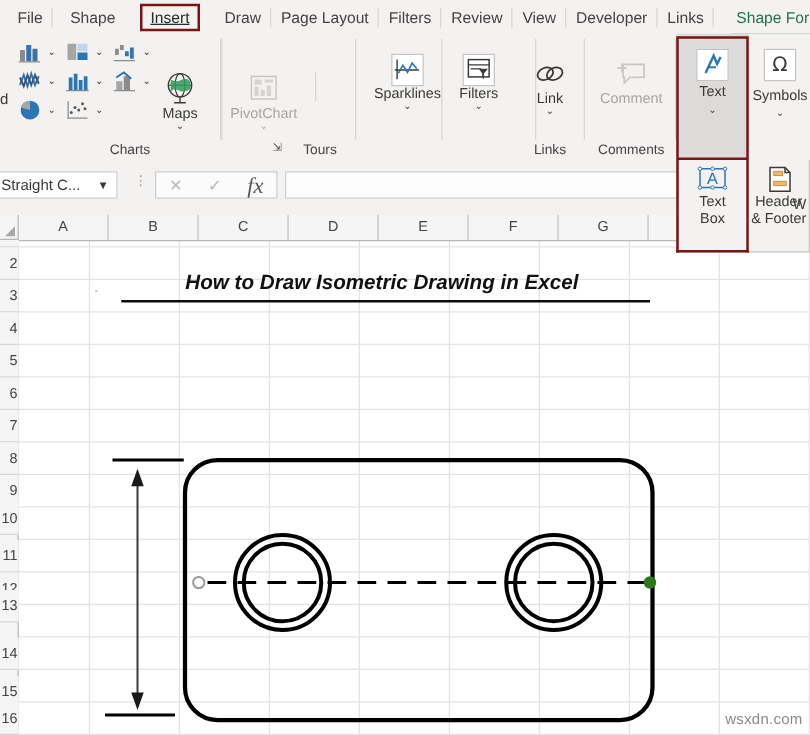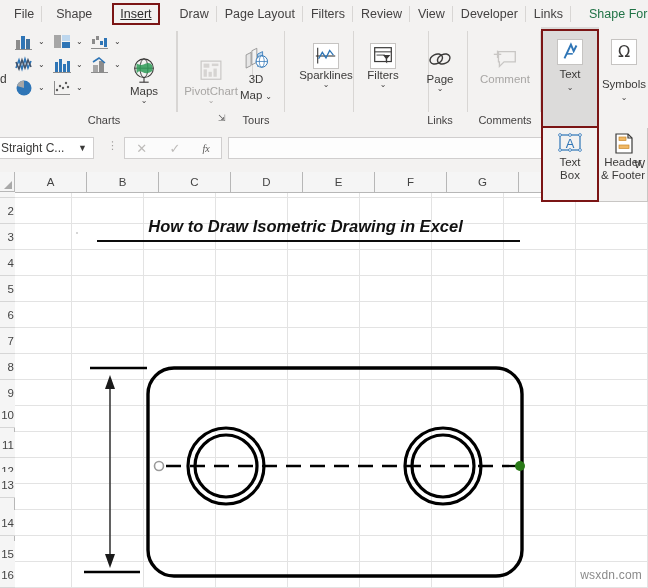--- a/index.html
+++ b/index.html
@@ -89,21 +89,21 @@
     font-size:12px;color:#3b3a39;padding-left:6px;flex:1;white-space:nowrap;overflow:hidden;
   }
   .namebox .nbarrow{font-size:9px;color:#3b3a39;padding:0 6px;}
   .dots{position:absolute;left:107px;top:14px;font-size:11px;color:#a19f9d;letter-spacing:0;line-height:6px;}
   .fbtns{
     position:absolute;left:124px;top:9px;width:98px;height:22px;
     border:1px solid #d0cece;background:#fbfbfb;display:flex;align-items:center;
     justify-content:space-around;box-sizing:border-box;
   }
   .fbtns span{font-size:13px;color:#bdbbb9;}
-  .fbtns span.fx{font-style:italic;font-family:"Liberation Serif",serif;color:#595857;font-size:10px;}
+  .fbtns span.fx{font-style:italic;font-family:"Liberation Serif",serif;color:#595857;font-size:18px;}
   .finput{
     position:absolute;left:228px;top:9px;width:412px;height:22px;
     border:1px solid #d0cece;background:#fdfdfd;box-sizing:border-box;
   }
 
   
   .gridwrap{position:absolute;left:0;top:172px;width:648px;height:416px;overflow:hidden;background:#fff;}
   .colhead{position:absolute;left:0;top:0;height:20px;width:648px;background:#f5f5f5;border-bottom:1px solid #b7b7b7;}
   .colcell{
     position:absolute;top:0;height:20px;border-right:1px solid #b7b7b7;
@@ -281,32 +281,20 @@
       <span class="chev dim">⌄</span>
     </div>
     <div style="position:absolute;left:252px;top:31px;bottom:47px;width:1px;background:#d8d6d4;"></div>
     <div style="position:absolute;left:176px;top:4px;width:1px;height:81px;background:#d8d6d4;"></div>
 
     <div style="position:absolute;left:218px;top:86px;font-size:9px;color:#5b5b5b;">⇲</div>
 
     <div class="grp" style="left:227px;width:58px;">
       <div class="glabel">Tours</div>
       <div class="vline"></div>
-      <div class="btn" style="left:6px;top:18px;width:46px;">
-        <svg class="iconplain" width="34" height="28" viewBox="0 0 34 28">
-          <polygon points="5,9 11,6 11,22 5,25" fill="#e6e6e6" stroke="#8c8c8c" stroke-width="1"></polygon>
-          <polygon points="12,4 18,1 18,18 12,21" fill="#f2f2f2" stroke="#8c8c8c" stroke-width="1"></polygon>
-          <polygon points="19,8 25,5 25,20 19,23" fill="#bdd7ee" stroke="#2e75b6" stroke-width="1"></polygon>
-          <circle cx="24" cy="17" r="7" fill="#fff" stroke="#2e75b6" stroke-width="1.2"></circle>
-          <ellipse cx="24" cy="17" rx="3" ry="7" fill="none" stroke="#2e75b6" stroke-width=".9"></ellipse>
-          <line x1="17" y1="17" x2="31" y2="17" stroke="#2e75b6" stroke-width=".9"></line>
-        </svg>
-        <span class="cap">3D</span>
-        <span class="cap" style="display:inline-block;">Map</span><span class="chev" style="display:inline-block;margin-left:3px;">⌄</span>
-      </div>
     </div>
 
     <div class="grp" style="left:286px;width:68px;">
       <div class="vline"></div>
       <div class="btn" style="left:0;top:16px;width:80px;">
         <svg class="iconbox" width="26" height="26" viewBox="0 0 26 26">
           <line x1="4" y1="4" x2="4" y2="21" stroke="#3b3a39" stroke-width="1.2"></line>
           <line x1="2" y1="13" x2="23" y2="13" stroke="#3b3a39" stroke-width="1.2"></line>
           <polyline points="5,16 9,9 13,15 17,7 21,12" fill="none" stroke="#2e75b6" stroke-width="1.4"></polyline>
         </svg>
@@ -330,21 +318,21 @@
     </div>
 
     <div class="grp" style="left:412px;width:56px;">
       <div class="glabel">Links</div>
       <div class="vline"></div>
       <div class="btn" style="left:0;top:18px;width:56px;">
         <svg class="iconplain" width="30" height="24" viewBox="0 0 30 24">
           <ellipse cx="11" cy="12" rx="7" ry="5" fill="none" stroke="#3b3a39" stroke-width="1.5" transform="rotate(-25 11 12)"></ellipse>
           <ellipse cx="19" cy="12" rx="7" ry="5" fill="none" stroke="#3b3a39" stroke-width="1.5" transform="rotate(-25 19 12)"></ellipse>
         </svg>
-        <span class="cap">Page</span>
+        <span class="cap">Link</span>
         <span class="chev">⌄</span>
       </div>
     </div>
 
     <div class="grp" style="left:469px;width:72px;">
       <div class="glabel">Comments</div>
       <div class="vline"></div>
       <div class="btn" style="left:0;top:18px;width:72px;">
         <svg class="iconplain" width="30" height="24" viewBox="0 0 30 24">
           <path d="M8 4 H26 V15 H14 L9 20 V15 H8 Z" fill="none" stroke="#c8c6c4" stroke-width="1.4"></path>
@@ -364,21 +352,21 @@
         <span class="cap" style="margin-top:3px;">Text</span>
         <span class="chev" style="margin-top:4px;">⌄</span>
       </div>
     </div>
 
     <div class="grp" style="left:600px;width:48px;">
       <div class="btn" style="left:0;top:12px;width:48px;">
         <div class="iconbox" style="position:relative;">
           <span style="position:absolute;left:0;right:0;top:2px;text-align:center;font-size:16px;color:#3b3a39;font-family:'DejaVu Sans',sans-serif;">Ω</span>
         </div>
-        <span class="cap" style="margin-top:13px;">Symbols</span>
+        <span class="cap" style="margin-top:6px;">Symbols</span>
         <span class="chev" style="margin-top:4px;">⌄</span>
       </div>
     </div>
   </div>
 
   <div class="hl" style="left:541px;top:29px;width:58px;height:99px;"></div>
 
   <div class="flyout">
     <div class="fbtn" style="left:2px;width:52px;">
       <svg width="30" height="24" viewBox="0 0 30 24" style="display:block;margin:0 auto;">

